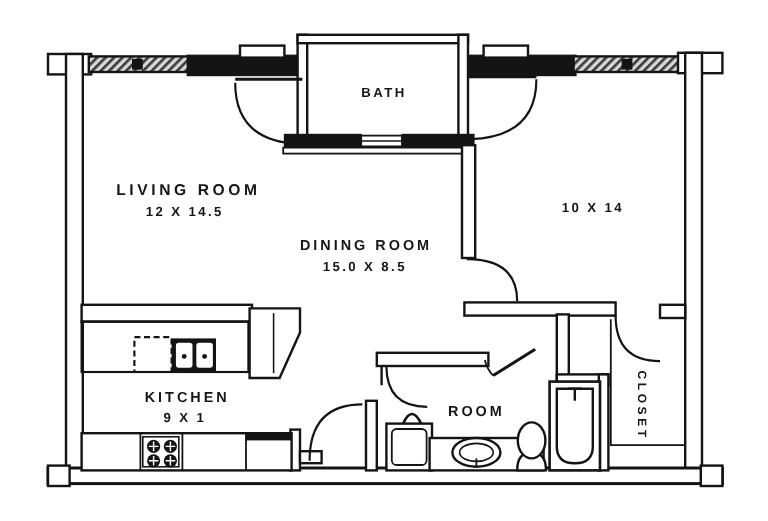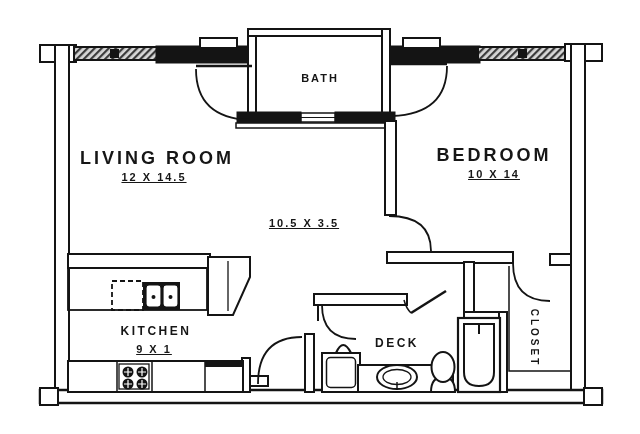--- a/index.html
+++ b/index.html
@@ -6,22 +6,22 @@
   .stage{
     position:relative;width:640px;height:434px;background:#ffffff;overflow:hidden;
     font-family:"Liberation Sans", sans-serif;
   }
   .plan-svg{position:absolute;left:0;top:0;}
   .lbl{
     position:absolute;transform:translate(-50%,-50%);
     font-weight:bold;color:#161616;white-space:nowrap;
     font-family:"Liberation Sans", sans-serif;
   }
-  .room-name{font-size:18px;letter-spacing:3px;}
-  .room-dims{font-size:11px;letter-spacing:2px;text-decoration:underline;}
+  .room-name{font-size:13px;letter-spacing:3px;}
+  .room-dims{font-size:11px;letter-spacing:2px;}
   .small-name{font-size:12px;letter-spacing:2.5px;}
   .deck-name{font-size:11px;letter-spacing:2px;}
   .closet-name{
     font-size:10px;letter-spacing:3px;
     transform:translate(-50%,-50%) rotate(90deg);
   }
 </style>
 </head>
 <body>
 
@@ -128,26 +128,26 @@
       <path d="M322,305 Q322,339 356,339" stroke-width="1.8"></path>
       <path d="M302,337 Q258,337 258,384" stroke-width="1.8"></path>
       <path d="M446,291 L411,313" stroke-width="2.5"></path>
       <path d="M404,300 Q406,308 411,313" stroke-width="1.5"></path>
     </g>
   </svg>
 
   <span class="lbl room-name" style="left:157px;top:158px;">LIVING ROOM</span>
   <span class="lbl room-dims" style="left:154px;top:177px;">12 X 14.5</span>
 
-  <span class="lbl room-dims" style="left:304px;top:223px;">10.5 X 3.5</span>
+  <span class="lbl small-name" style="left:305px;top:204px;">DINING ROOM</span>
+  <span class="lbl room-dims" style="left:304px;top:223px;">15.0 X 8.5</span>
 
-  <span class="lbl room-name" style="left:494px;top:155px;">BEDROOM</span>
   <span class="lbl room-dims" style="left:494px;top:174px;">10 X 14</span>
 
   <span class="lbl small-name" style="left:156px;top:331px;">KITCHEN</span>
   <span class="lbl room-dims" style="left:154px;top:349px;">9 X 1</span>
 
-  <span class="lbl small-name" style="left:397px;top:343px;">DECK</span>
+  <span class="lbl small-name" style="left:397px;top:343px;">ROOM</span>
 
   <span class="lbl deck-name" style="left:320px;top:78px;">BATH</span>
 
   <span class="lbl closet-name" style="left:534px;top:338px;">CLOSET</span>
 </div>
 
 </body></html>

